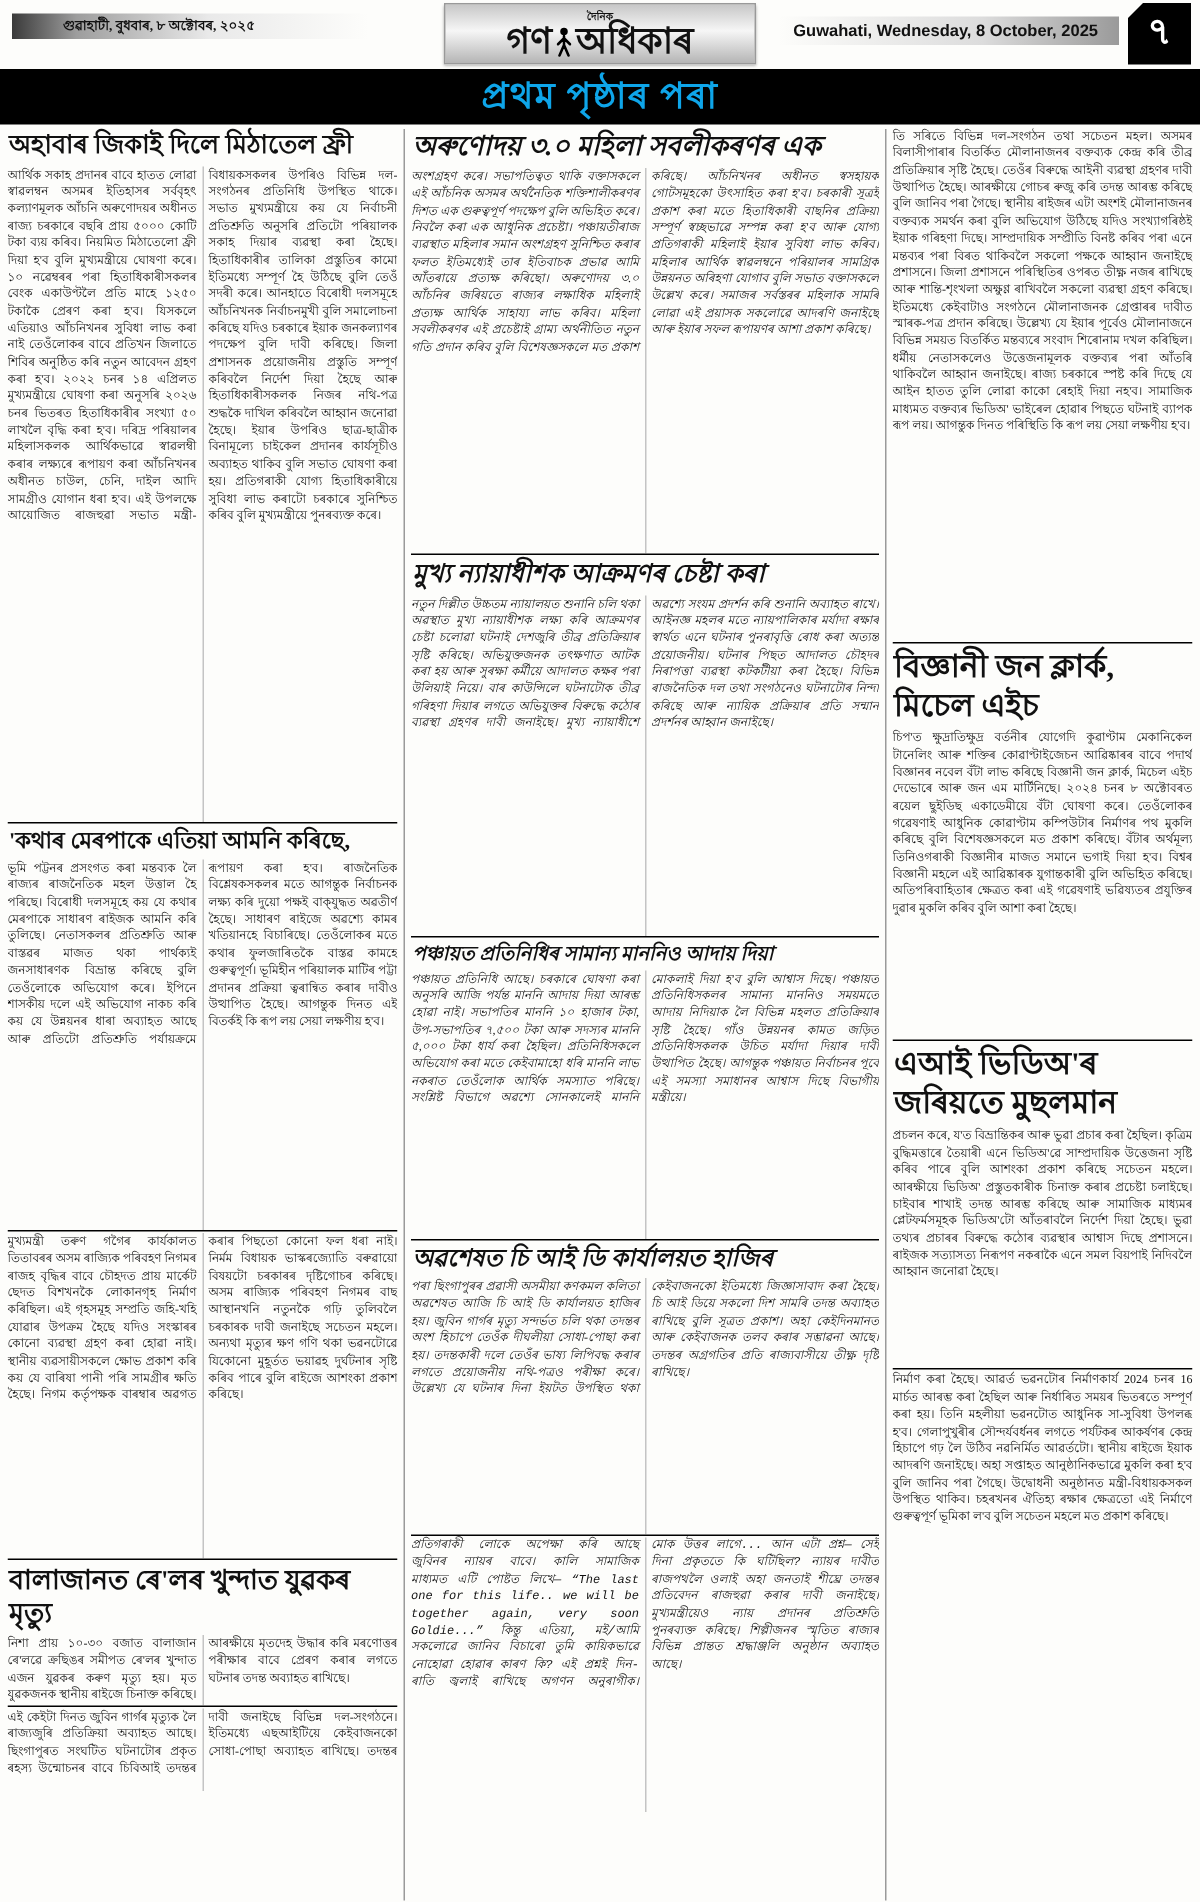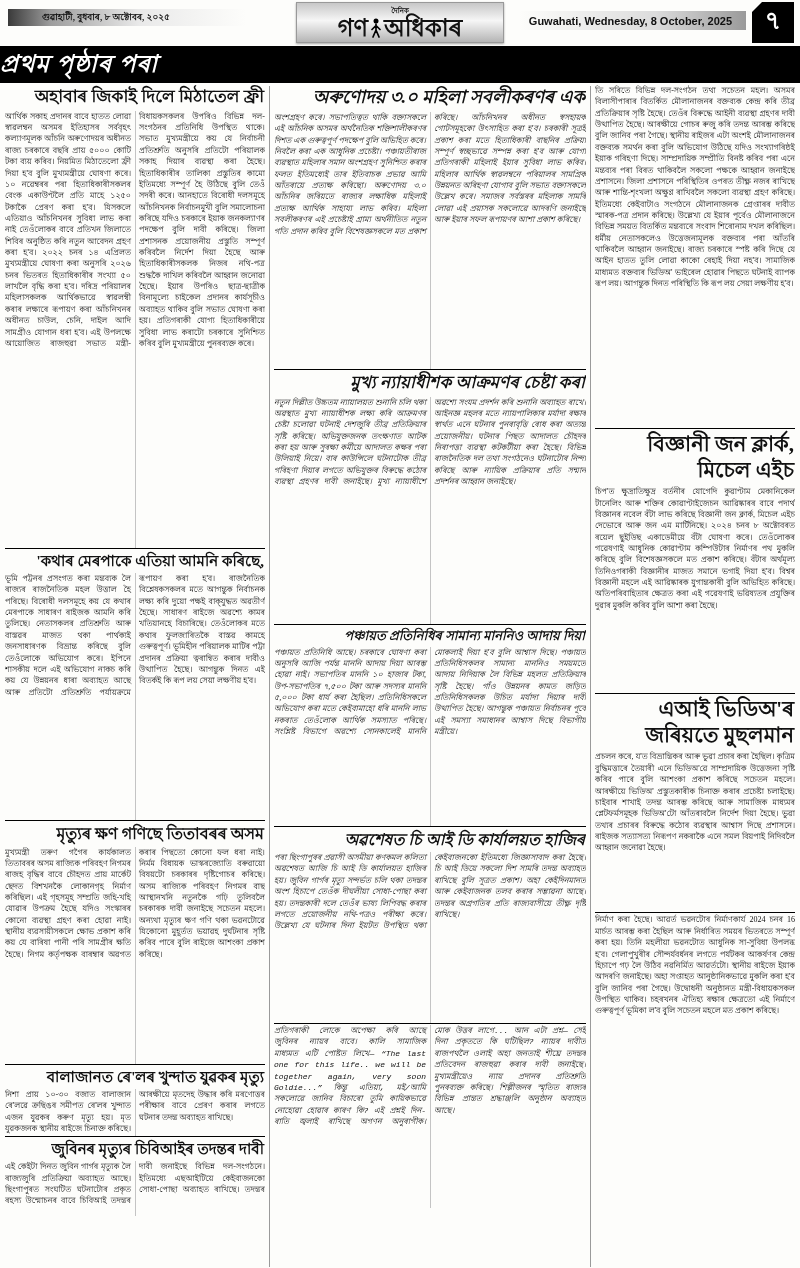--- a/index.html
+++ b/index.html
@@ -35,33 +35,33 @@
   .hdr-right span{ font-family:"Liberation Sans","DejaVu Sans",sans-serif;
                    font-size:11px; font-weight:bold; white-space:nowrap; }
   .pageno{
     position:absolute; right:6px; top:2px; width:42px; height:41px; background:#000;
     color:#fff; display:flex; align-items:center; justify-content:center;
   }
   .pageno::before{ content:""; position:absolute; left:0; top:0;
     border-top:10px solid #fdfdfb; border-right:10px solid transparent; }
   .pageno span{ font-size:25px; font-weight:bold; }
   
-  .banner{ height:37px; background:#000; color:#ffffff; margin-top:2px;
-           display:flex; align-items:center; justify-content:flex-start;font-style:italic; }
+  .banner{ height:37px; background:#000; color:#0ea5e9; margin-top:2px;
+           display:flex; align-items:center; justify-content:center; }
   .banner span{ font-size:24px; font-weight:bold; letter-spacing:1px; }
   
   .content{ display:flex; padding:1px 5px 0; height:1184px; }
   .sec{ overflow:hidden; }
   .sec-left{ width:260px; }
   .sec-mid{ width:312px;font-style:italic; }
   .sec-right{ flex:1; }
   .vr{ width:1px; background:#9a9a9a; margin:2px 4px 0; }
   article{ overflow:hidden; }
   article + article{ border-top:1.5px solid #000; }
-  h2{ text-align:right; font-weight:bold; line-height:1.22; padding:3px 1px 2px; }
+  h2{ text-align:left; font-weight:bold; line-height:1.22; padding:3px 1px 2px; }
   .bd{ font-size:8px; line-height:1.42; text-align:justify; overflow:hidden;
        word-break:break-word; padding-top:1px; }
   .c2{ column-count:2; column-gap:8px; column-rule:1px solid #c4c4c4; }
   .quote{ font-family:"Liberation Mono","DejaVu Sans Mono",monospace; }
 </style>
 </head>
 <body>
 
 <div class="page">
 
@@ -99,29 +99,27 @@
     <section class="sec sec-left">
       <article>
         <h2 style="font-size:17px">অহাবাৰ জিকাই দিলে মিঠাতেল ফ্ৰী</h2>
         <div class="bd c2" style="height:438px">আৰ্থিক সকাহ প্ৰদানৰ বাবে হাতত লোৱা স্বাৱলম্বন অসমৰ ইতিহাসৰ সৰ্ববৃহৎ কল্যাণমূলক আঁচনি অৰুণোদয়ৰ অধীনত ৰাজ্য চৰকাৰে বছৰি প্ৰায় ৫০০০ কোটি টকা ব্যয় কৰিব। নিয়মিত মিঠাতেলো ফ্ৰী দিয়া হ'ব বুলি মুখ্যমন্ত্ৰীয়ে ঘোষণা কৰে। ১০ নৱেম্বৰৰ পৰা হিতাধিকাৰীসকলৰ বেংক একাউণ্টলৈ প্ৰতি মাহে ১২৫০ টকাকৈ প্ৰেৰণ কৰা হ'ব। যিসকলে এতিয়াও আঁচনিখনৰ সুবিধা লাভ কৰা নাই তেওঁলোকৰ বাবে প্ৰতিখন জিলাতে শিবিৰ অনুষ্ঠিত কৰি নতুন আবেদন গ্ৰহণ কৰা হ'ব। ২০২২ চনৰ ১৪ এপ্ৰিলত মুখ্যমন্ত্ৰীয়ে ঘোষণা কৰা অনুসৰি ২০২৬ চনৰ ভিতৰত হিতাধিকাৰীৰ সংখ্যা ৫০ লাখলৈ বৃদ্ধি কৰা হ'ব। দৰিদ্ৰ পৰিয়ালৰ মহিলাসকলক আৰ্থিকভাৱে স্বাৱলম্বী কৰাৰ লক্ষ্যৰে ৰূপায়ণ কৰা আঁচনিখনৰ অধীনত চাউল, চেনি, দাইল আদি সামগ্ৰীও যোগান ধৰা হ'ব। এই উপলক্ষে আয়োজিত ৰাজহুৱা সভাত মন্ত্ৰী-বিধায়কসকলৰ উপৰিও বিভিন্ন দল-সংগঠনৰ প্ৰতিনিধি উপস্থিত থাকে। সভাত মুখ্যমন্ত্ৰীয়ে কয় যে নিৰ্বাচনী প্ৰতিশ্ৰুতি অনুসৰি প্ৰতিটো পৰিয়ালক সকাহ দিয়াৰ ব্যৱস্থা কৰা হৈছে। হিতাধিকাৰীৰ তালিকা প্ৰস্তুতিৰ কামো ইতিমধ্যে সম্পূৰ্ণ হৈ উঠিছে বুলি তেওঁ সদৰী কৰে। আনহাতে বিৰোধী দলসমূহে আঁচনিখনক নিৰ্বাচনমুখী বুলি সমালোচনা কৰিছে যদিও চৰকাৰে ইয়াক জনকল্যাণৰ পদক্ষেপ বুলি দাবী কৰিছে। জিলা প্ৰশাসনক প্ৰয়োজনীয় প্ৰস্তুতি সম্পূৰ্ণ কৰিবলৈ নিৰ্দেশ দিয়া হৈছে আৰু হিতাধিকাৰীসকলক নিজৰ নথি-পত্ৰ শুদ্ধকৈ দাখিল কৰিবলৈ আহ্বান জনোৱা হৈছে। ইয়াৰ উপৰিও ছাত্ৰ-ছাত্ৰীক বিনামূল্যে চাইকেল প্ৰদানৰ কাৰ্যসূচীও অব্যাহত থাকিব বুলি সভাত ঘোষণা কৰা হয়। প্ৰতিগৰাকী যোগ্য হিতাধিকাৰীয়ে সুবিধা লাভ কৰাটো চৰকাৰে সুনিশ্চিত কৰিব বুলি মুখ্যমন্ত্ৰীয়ে পুনৰব্যক্ত কৰে।</div>
       </article>
       <article>
         <h2 style="font-size:15px">'কথাৰ মেৰপাকে এতিয়া আমনি কৰিছে,</h2>
         <div class="bd c2" style="height:248px">ভূমি পট্টনৰ প্ৰসংগত কৰা মন্তব্যক লৈ ৰাজ্যৰ ৰাজনৈতিক মহল উত্তাল হৈ পৰিছে। বিৰোধী দলসমূহে কয় যে কথাৰ মেৰপাকে সাধাৰণ ৰাইজক আমনি কৰি তুলিছে। নেতাসকলৰ প্ৰতিশ্ৰুতি আৰু বাস্তৱৰ মাজত থকা পাৰ্থক্যই জনসাধাৰণক বিভ্ৰান্ত কৰিছে বুলি তেওঁলোকে অভিযোগ কৰে। ইপিনে শাসকীয় দলে এই অভিযোগ নাকচ কৰি কয় যে উন্নয়নৰ ধাৰা অব্যাহত আছে আৰু প্ৰতিটো প্ৰতিশ্ৰুতি পৰ্যায়ক্ৰমে ৰূপায়ণ কৰা হ'ব। ৰাজনৈতিক বিশ্লেষকসকলৰ মতে আগন্তুক নিৰ্বাচনক লক্ষ্য কৰি দুয়ো পক্ষই বাক্‌যুদ্ধত অৱতীৰ্ণ হৈছে। সাধাৰণ ৰাইজে অৱশ্যে কামৰ খতিয়ানহে বিচাৰিছে। তেওঁলোকৰ মতে কথাৰ ফুলজাৰিতকৈ বাস্তৱ কামহে গুৰুত্বপূৰ্ণ। ভূমিহীন পৰিয়ালক মাটিৰ পট্টা প্ৰদানৰ প্ৰক্ৰিয়া ত্বৰান্বিত কৰাৰ দাবীও উত্থাপিত হৈছে। আগন্তুক দিনত এই বিতৰ্কই কি ৰূপ লয় সেয়া লক্ষণীয় হ'ব।</div>
       </article>
       <article>
-        <h2 style="font-size:16px">মৃত্যুৰ ক্ষণ গণিছে তিতাবৰৰ অসম</h2>
         <div class="bd c2" style="height:218px">মুখ্যমন্ত্ৰী তৰুণ গগৈৰ কাৰ্যকালত তিতাবৰৰ অসম ৰাজ্যিক পৰিবহণ নিগমৰ ৰাজহ বৃদ্ধিৰ বাবে চৌহদত প্ৰায় মাৰ্কেট ছেদত বিশখনকৈ লোকানগৃহ নিৰ্মাণ কৰিছিল। এই গৃহসমূহ সম্প্ৰতি জহি-খহি যোৱাৰ উপক্ৰম হৈছে যদিও সংস্কাৰৰ কোনো ব্যৱস্থা গ্ৰহণ কৰা হোৱা নাই। স্থানীয় ব্যৱসায়ীসকলে ক্ষোভ প্ৰকাশ কৰি কয় যে বাৰিষা পানী পৰি সামগ্ৰীৰ ক্ষতি হৈছে। নিগম কৰ্তৃপক্ষক বাৰম্বাৰ অৱগত কৰাৰ পিছতো কোনো ফল ধৰা নাই। নিৰ্মম বিধায়ক ভাস্কৰজ্যোতি বৰুৱায়ো বিষয়টো চৰকাৰৰ দৃষ্টিগোচৰ কৰিছে। অসম ৰাজ্যিক পৰিবহণ নিগমৰ বাছ আস্থানখনি নতুনকৈ গঢ়ি তুলিবলৈ চৰকাৰক দাবী জনাইছে সচেতন মহলে। অন্যথা মৃত্যুৰ ক্ষণ গণি থকা ভৱনটোৱে যিকোনো মুহূৰ্তত ভয়াৱহ দুৰ্ঘটনাৰ সৃষ্টি কৰিব পাৰে বুলি ৰাইজে আশংকা প্ৰকাশ কৰিছে।</div>
       </article>
       <article>
-        <h2 style="font-size:15px">বালাজানত ৰে'লৰ খুন্দাত যুৱকৰ মৃত্যু</h2>
+        <h2 style="font-size:18px">বালাজানত ৰে'লৰ খুন্দাত যুৱকৰ মৃত্যু</h2>
         <div class="bd c2" style="height:48px">নিশা প্ৰায় ১০-৩০ বজাত বালাজান ৰে'লৱে ক্ৰছিঙৰ সমীপত ৰে'লৰ খুন্দাত এজন যুৱকৰ কৰুণ মৃত্যু হয়। মৃত যুৱকজনক স্থানীয় ৰাইজে চিনাক্ত কৰিছে। আৰক্ষীয়ে মৃতদেহ উদ্ধাৰ কৰি মৰণোত্তৰ পৰীক্ষাৰ বাবে প্ৰেৰণ কৰাৰ লগতে ঘটনাৰ তদন্ত অব্যাহত ৰাখিছে।</div>
       </article>
       <article>
-        <h2 style="font-size:15px">জুবিনৰ মৃত্যুৰ চিবিআইৰ তদন্তৰ দাবী</h2>
         <div class="bd c2" style="height:56px">এই কেইটা দিনত জুবিন গাৰ্গৰ মৃত্যুক লৈ ৰাজ্যজুৰি প্ৰতিক্ৰিয়া অব্যাহত আছে। ছিংগাপুৰত সংঘটিত ঘটনাটোৰ প্ৰকৃত ৰহস্য উন্মোচনৰ বাবে চিবিআই তদন্তৰ দাবী জনাইছে বিভিন্ন দল-সংগঠনে। ইতিমধ্যে এছআইটিয়ে কেইবাজনকো সোধা-পোছা অব্যাহত ৰাখিছে। তদন্তৰ প্ৰতিবেদন শীঘ্ৰে ৰাজহুৱা কৰাৰো দাবী উত্থাপিত হৈছে।</div>
       </article>
     </section>
 
     <div class="vr"></div>
 
     <section class="sec sec-mid">
       <article>
         <h2 style="font-size:18px">অৰুণোদয় ৩.০ মহিলা সবলীকৰণৰ এক</h2>
         <div class="bd c2" style="height:258px">অংশগ্ৰহণ কৰে। সভাপতিত্বত থাকি বক্তাসকলে এই আঁচনিক অসমৰ অৰ্থনৈতিক শক্তিশালীকৰণৰ দিশত এক গুৰুত্বপূৰ্ণ পদক্ষেপ বুলি অভিহিত কৰে। নিবলৈ কৰা এক আধুনিক প্ৰচেষ্টা। পঞ্চায়তীৰাজ ব্যৱস্থাত মহিলাৰ সমান অংশগ্ৰহণ সুনিশ্চিত কৰাৰ ফলত ইতিমধ্যেই তাৰ ইতিবাচক প্ৰভাৱ আমি আঁতৰায়ে প্ৰত্যক্ষ কৰিছো। অৰুণোদয় ৩.০ আঁচনিৰ জৰিয়তে ৰাজ্যৰ লক্ষাধিক মহিলাই প্ৰত্যক্ষ আৰ্থিক সাহায্য লাভ কৰিব। মহিলা সবলীকৰণৰ এই প্ৰচেষ্টাই গ্ৰাম্য অৰ্থনীতিত নতুন গতি প্ৰদান কৰিব বুলি বিশেষজ্ঞসকলে মত প্ৰকাশ কৰিছে। আঁচনিখনৰ অধীনত স্বসহায়ক গোটসমূহকো উৎসাহিত কৰা হ'ব। চৰকাৰী সূত্ৰই প্ৰকাশ কৰা মতে হিতাধিকাৰী বাছনিৰ প্ৰক্ৰিয়া সম্পূৰ্ণ স্বচ্ছভাৱে সম্পন্ন কৰা হ'ব আৰু যোগ্য প্ৰতিগৰাকী মহিলাই ইয়াৰ সুবিধা লাভ কৰিব। মহিলাৰ আৰ্থিক স্বাৱলম্বনে পৰিয়ালৰ সামগ্ৰিক উন্নয়নত অৰিহণা যোগাব বুলি সভাত বক্তাসকলে উল্লেখ কৰে। সমাজৰ সৰ্বস্তৰৰ মহিলাক সামৰি লোৱা এই প্ৰয়াসক সকলোৱে আদৰণি জনাইছে আৰু ইয়াৰ সফল ৰূপায়ণৰ আশা প্ৰকাশ কৰিছে।</div>

